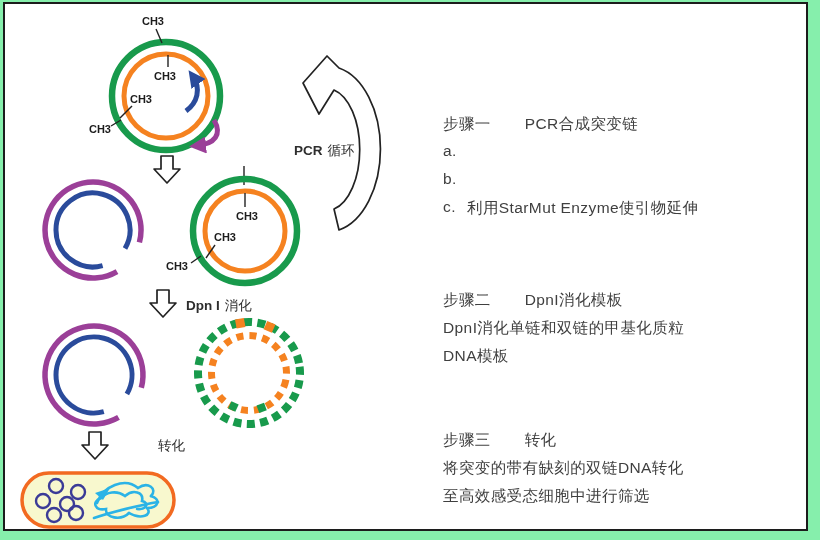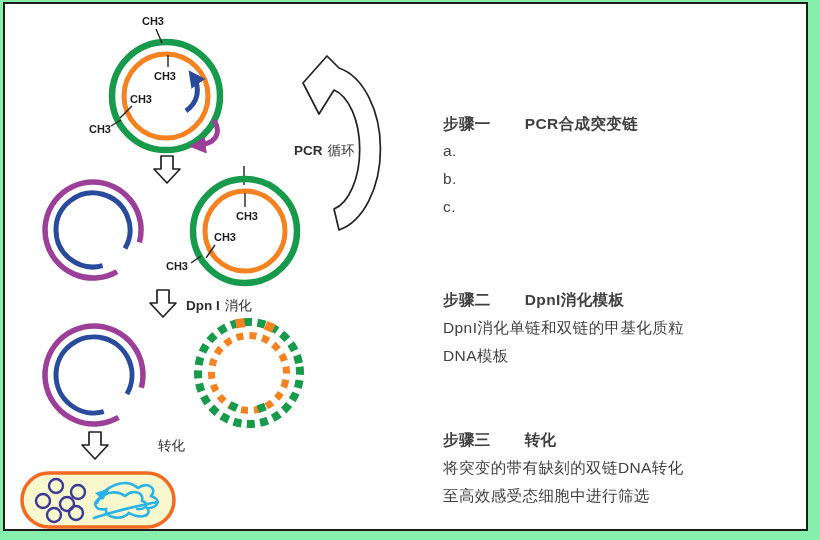--- a/index.html
+++ b/index.html
@@ -22,21 +22,21 @@
   .dash-outer{stroke:#189a4c;fill:none;stroke-width:8;stroke-dasharray:8 5.4;}
   .dash-inner{stroke:#f58220;fill:none;stroke-width:7;stroke-dasharray:7 6;}
   .swap-orange{fill:#f58220;}
   .swap-green{fill:#189a4c;}
   .cell-body{fill:#f8f8ce;stroke:#f26a21;stroke-width:3.5;}
   .cell-plasmid{fill:none;stroke:#3b3b97;stroke-width:2.4;}
   .scribble{fill:none;stroke:#2bb3e6;stroke-width:2.6;stroke-linecap:round;}
   .scribble-fill{fill:#2bb3e6;stroke:none;}
   
   .step{position:absolute;left:438px;width:370px;color:#3f3f3f;font-size:15.5px;letter-spacing:0.4px;}
-  .step-title{height:28px;font-weight:bold;}
+  .step-title{height:28px;}
   .step-heading{margin-left:34px;}
   .step-item{height:28px;display:flex;}
   .step-item .marker{width:24px;flex:0 0 24px;}
   .step-line{height:28px;}
 </style>
 </head>
 <body>
 
 <div class="frame">
   <div class="canvas">
@@ -146,20 +146,21 @@
         <span>步骤一</span><span class="step-heading">PCR合成突变链</span>
       </div>
       <div class="step-item">
         <span class="marker">a.</span>
       </div>
       <div class="step-item">
         <span class="marker">b.</span>
       </div>
       <div class="step-item">
         <span class="marker">c.</span>
+          <span>利用StarMut Enzyme使引物延伸</span>
       </div>
     </div>
 
     <div class="step" style="top:286px">
       <div class="step-title">
         <span>步骤二</span><span class="step-heading">DpnI消化模板</span>
       </div>
       <div class="step-line">DpnI消化单链和双链的甲基化质粒</div>
       <div class="step-line">DNA模板</div>
     </div>

